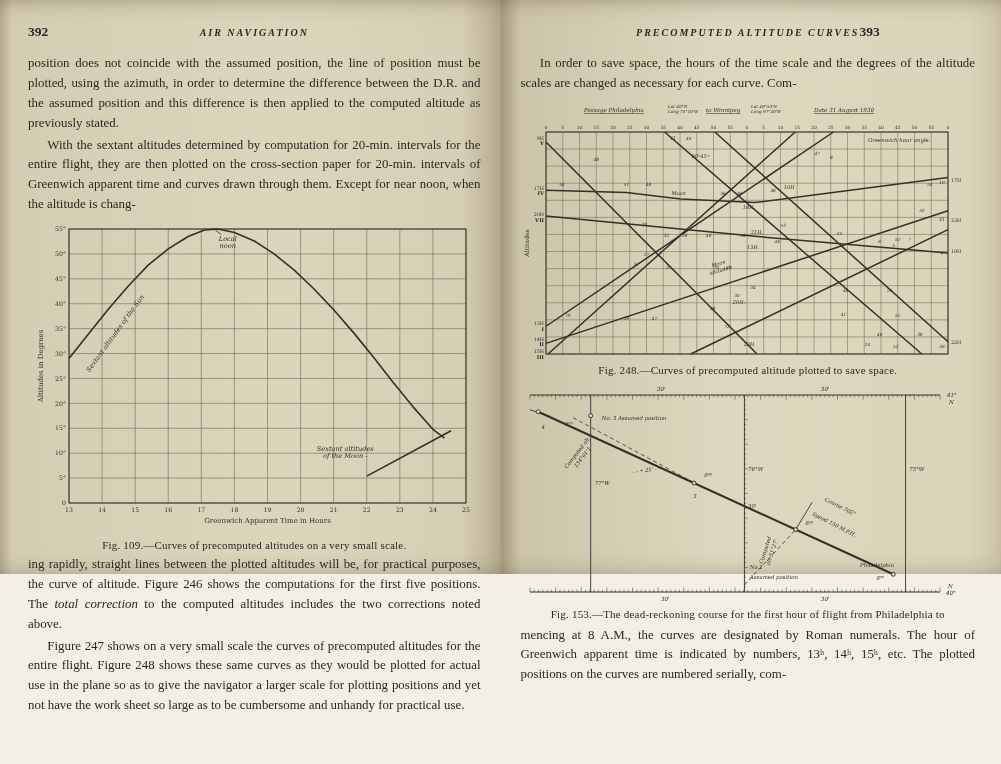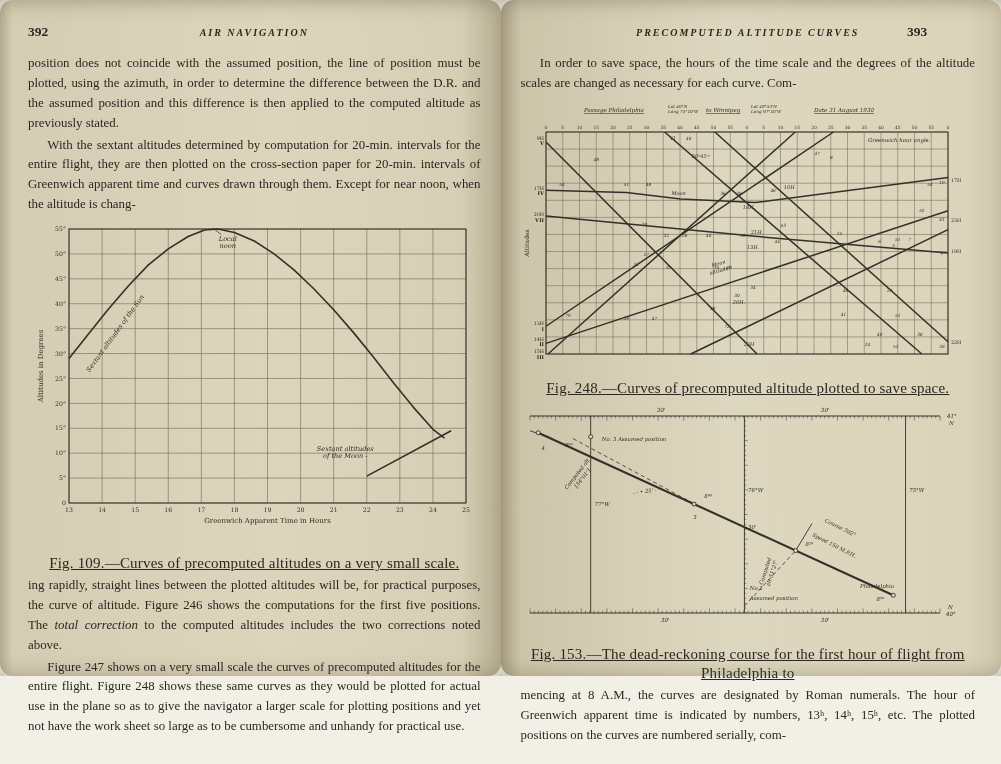--- a/index.html
+++ b/index.html
@@ -1,32 +1,32 @@
 <!DOCTYPE html>
 <html><head>
 <meta charset="utf-8">
 <style>
   html,body{margin:0;padding:0;background:#f2efe6;}
   #spread{position:relative;width:1001px;height:764px;overflow:hidden;display:flex;
           font-family:"Liberation Serif","DejaVu Serif",serif;color:#2b2820;}
-  .page{position:relative;width:500.5px;height:676px;box-sizing:border-box;border-radius:13px;}
+  .page{position:relative;width:500.5px;height:574px;box-sizing:border-box;}
   .page.left{background:linear-gradient(90deg,#b9b096 0,#d5cdb3 2.5%,#dcd5bc 55%,#d7cfb5 92%,#b5ac90 100%);
              padding:24px 20px 10px 28px;}
   .page.right{background:linear-gradient(90deg,#a99f83 0,#cdc5aa 4%,#ded7bf 45%,#dbd4ba 93%,#cfc7ad 100%);
               padding:24px 26px 10px 20px;}
   .page::after{content:"";position:absolute;inset:0;pointer-events:none;
                box-shadow:inset 0 14px 22px -16px rgba(90,80,55,.55), inset 0 -14px 22px -16px rgba(90,80,55,.45);}
   .runhead{display:grid;grid-template-columns:1fr auto 1fr;align-items:baseline;margin-bottom:14px;}
   .pgnum{font-weight:bold;font-size:13.5px;}
   .headtitle{font-style:italic;font-weight:bold;font-size:10px;letter-spacing:2px;text-align:center;}
   p{margin:0 0 2px 0;font-size:12.9px;line-height:1.54;text-align:justify;font-family:Liberation Serif, serif;}
   .ind{text-indent:1.5em;}
   .it{font-style:italic;}
   figure{margin:6px 0 4px 0;}
-  figcaption{font-size:15px;text-align:center;margin-top:18px;letter-spacing:.2px;text-decoration:underline;}
+  figcaption{font-size:11px;text-align:center;margin-top:2px;letter-spacing:.2px;}
   svg{display:block;margin:0 auto;}
   svg text{font-family:"DejaVu Serif","Liberation Serif",serif;fill:#2f2c24;}
   .cap2{line-height:1.25;}
   .cap2 span{display:block;}
 </style>
 </head>
 <body>
 <div id="spread">
 
   <div class="page left">
@@ -106,21 +106,21 @@
     </figure>
 
     <p><span>ing rapidly, straight lines between the plotted altitudes will be, for practical purposes, the curve of altitude.  Figure 246 shows the computations for the first five positions.  The </span><span class="it">total correction</span><span> to the computed altitudes includes the two corrections noted above.</span></p>
     <p class="ind">Figure 247 shows on a very small scale the curves of precomputed altitudes for the entire flight.  Figure 248 shows these same curves as they would be plotted for actual use in the plane so as to give the navigator a larger scale for plotting positions and yet not have the work sheet so large as to be cumbersome and unhandy for practical use.</p>
   </div>
 
   <div class="page right">
     <div class="runhead">
       <span></span>
       <span class="headtitle">PRECOMPUTED ALTITUDE CURVES</span>
-      <span class="pgnum" style="text-align:center">393</span>
+      <span class="pgnum" style="text-align:left">393</span>
     </div>
     <p class="ind">In order to save space, the hours of the time scale and the degrees of the altitude scales are changed as necessary for each curve.  Com-</p>
 
     <figure>
       <svg width="452" height="262" viewBox="0 0 452 262">
           <text x="62" y="12" font-size="5.6" font-style="italic" text-decoration="underline">Passage Philadelphia</text>
           <text x="146" y="8" font-size="4.2" font-style="italic">Lat 40°N</text>
           <text x="146" y="13" font-size="4.2" font-style="italic">Long 75°10'W</text>
           <text x="184" y="12" font-size="5.6" font-style="italic" text-decoration="underline">to Winnipeg</text>
           <text x="229" y="8" font-size="4.2" font-style="italic">Lat 49°53'N</text>

